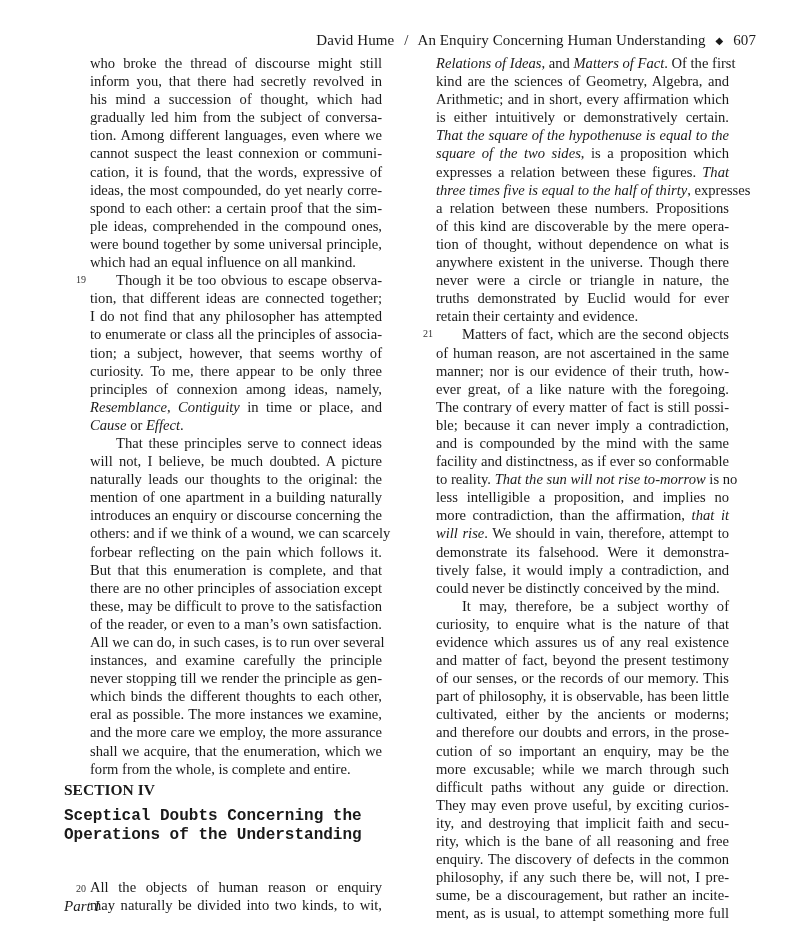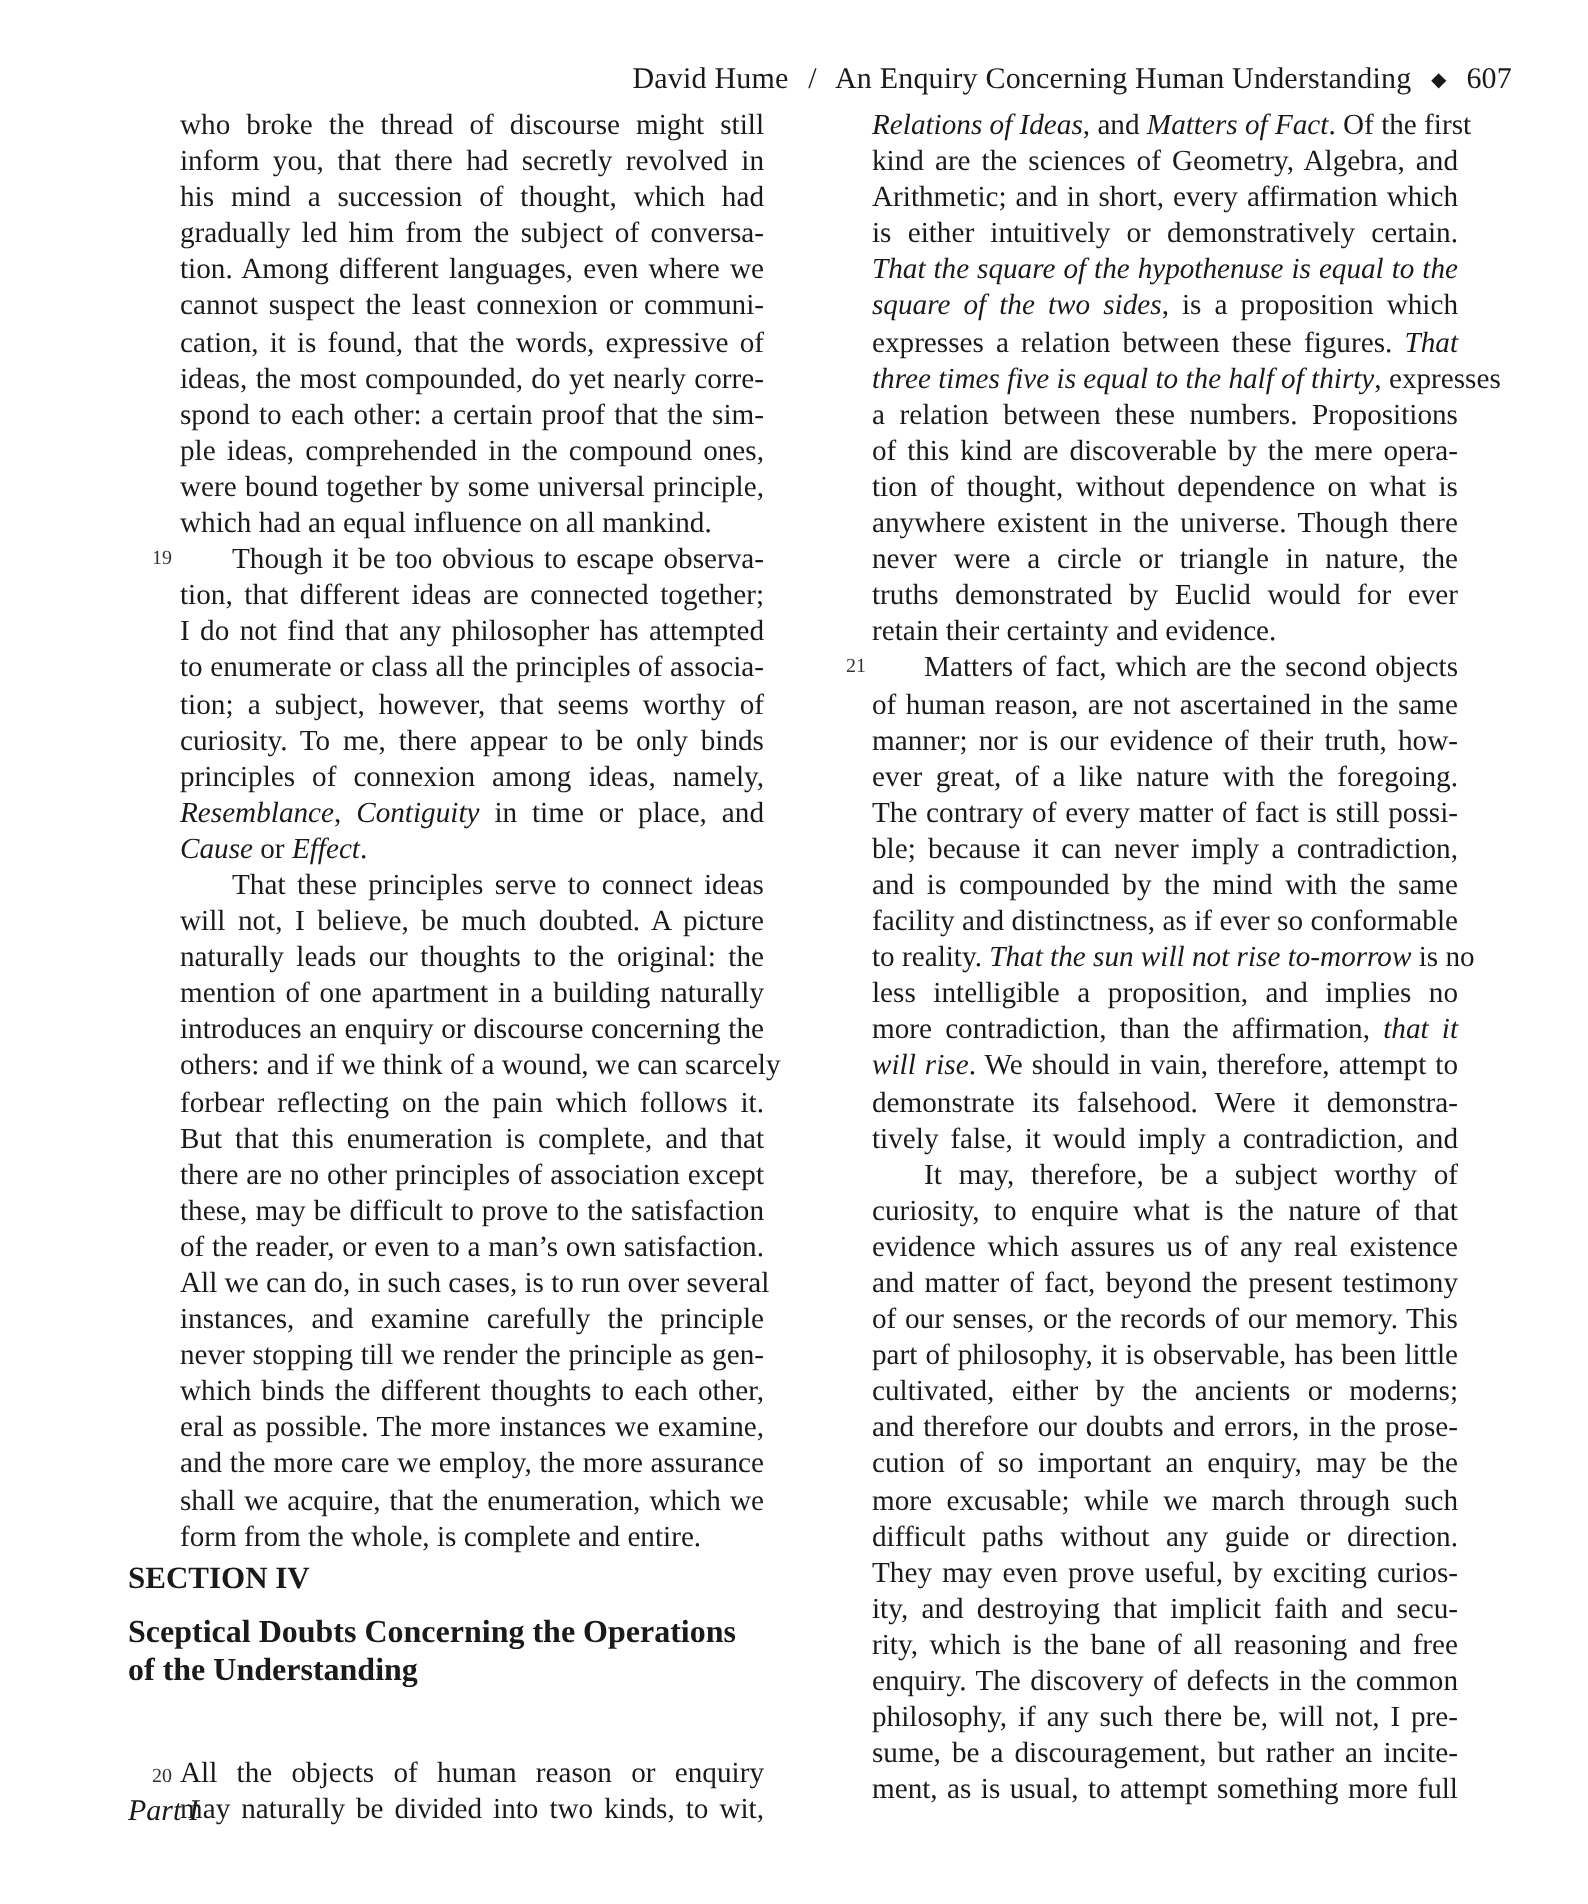--- a/index.html
+++ b/index.html
@@ -8,21 +8,21 @@
   .header { position: absolute; top: 32px; right: 38px; font-size: 15px; letter-spacing: 0.1px; white-space: nowrap; }
   .header .sep { margin: 0 6px; }
   .header .diamond { font-size: 10px; margin: 0 6px; position: relative; top: -1px; }
   .col { position: absolute; top: 54px; font-size: 14.6px; line-height: 18.1px; }
   .col-left { left: 90px; width: 292px; }
   .col-right { left: 436px; width: 293px; }
   .col .line { display: block; text-align: justify; text-align-last: justify; white-space: nowrap; height: 18.1px; }
   .col .line.last { text-align-last: left; }
   .parnum { position: absolute; font-size: 10px; color: #333; }
   .section-label { position: absolute; left: 64px; top: 781px; font-weight: bold; font-size: 15.5px; }
-  .section-title { position: absolute; left: 64px; top: 807px; width: 320px; font-weight: bold; font-size: 16px; line-height: 19px; }
+  .section-title { position: absolute; left: 64px; top: 807px; width: 320px; font-weight: bold; font-size: 16px; line-height: 19px; font-family: Liberation Mono, monospace; }
   .part-label { position: absolute; left: 64px; top: 898px; font-style: italic; font-size: 15px; }
   .para20 { position: absolute; left: 90px; top: 878px; width: 292px; font-size: 14.6px; line-height: 18.1px; }
   .para20 .line { display: block; text-align: justify; text-align-last: justify; white-space: nowrap; }
   i, .it { font-style: italic; }
 </style>
 </head>
 <body>
 
 <div class="header">
   <span>David Hume</span>
@@ -46,21 +46,21 @@
       <span class="line">ple ideas, comprehended in the compound ones,</span>
       <span class="line">were bound together by some universal principle,</span>
       <span class="line last">which had an equal influence on all mankind.</span>
     </div>
   <div id="p19">
       <span class="line" style="padding-left: 26px;">Though it be too obvious to escape observa-</span>
       <span class="line">tion, that different ideas are connected together;</span>
       <span class="line">I do not find that any philosopher has attempted</span>
       <span class="line">to enumerate or class all the principles of associa-</span>
       <span class="line">tion; a subject, however, that seems worthy of</span>
-      <span class="line">curiosity. To me, there appear to be only binds</span>
+      <span class="line">curiosity. To me, there appear to be only three</span>
       <span class="line">principles of connexion among ideas, namely,</span>
     </div>
   <span class="line">
     <i>Resemblance</i><span>, </span><i>Contiguity</i><span> in time or place, and</span>
   </span>
   <span class="line last">
     <i>Cause</i><span> or </span><i>Effect</i><span>.</span>
   </span>
   <div id="p19b">
       <span class="line" style="padding-left: 26px;">That these principles serve to connect ideas</span>
@@ -130,20 +130,21 @@
     </div>
   <span class="line"><span>to reality. </span><i>That the sun will not rise to-morrow</i><span> is no</span></span>
   <div id="r21b">
       <span class="line">less intelligible a proposition, and implies no</span>
     </div>
   <span class="line"><span>more contradiction, than the affirmation, </span><i>that it</i></span>
   <span class="line"><i>will rise</i><span>. We should in vain, therefore, attempt to</span></span>
   <div id="r21c">
       <span class="line">demonstrate its falsehood. Were it demonstra-</span>
       <span class="line">tively false, it would imply a contradiction, and</span>
+      <span class="line last">could never be distinctly conceived by the mind.</span>
     </div>
   <div id="r22">
       <span class="line" style="padding-left: 26px;">It may, therefore, be a subject worthy of</span>
       <span class="line">curiosity, to enquire what is the nature of that</span>
       <span class="line">evidence which assures us of any real existence</span>
       <span class="line">and matter of fact, beyond the present testimony</span>
       <span class="line">of our senses, or the records of our memory. This</span>
       <span class="line">part of philosophy, it is observable, has been little</span>
       <span class="line">cultivated, either by the ancients or moderns;</span>
       <span class="line">and therefore our doubts and errors, in the prose-</span>

